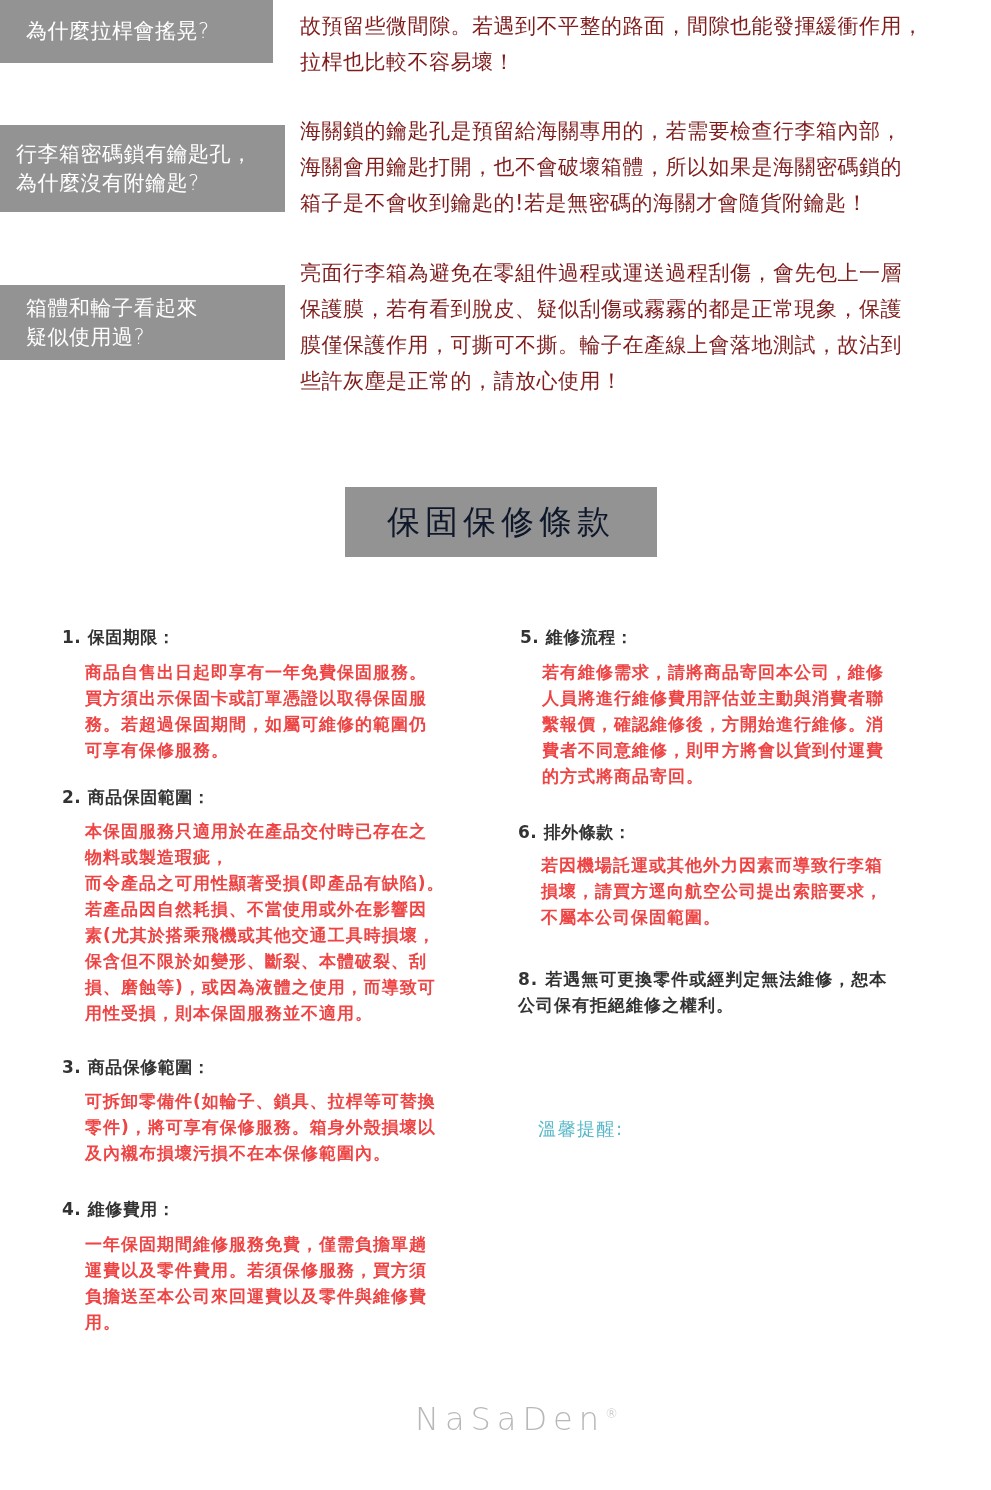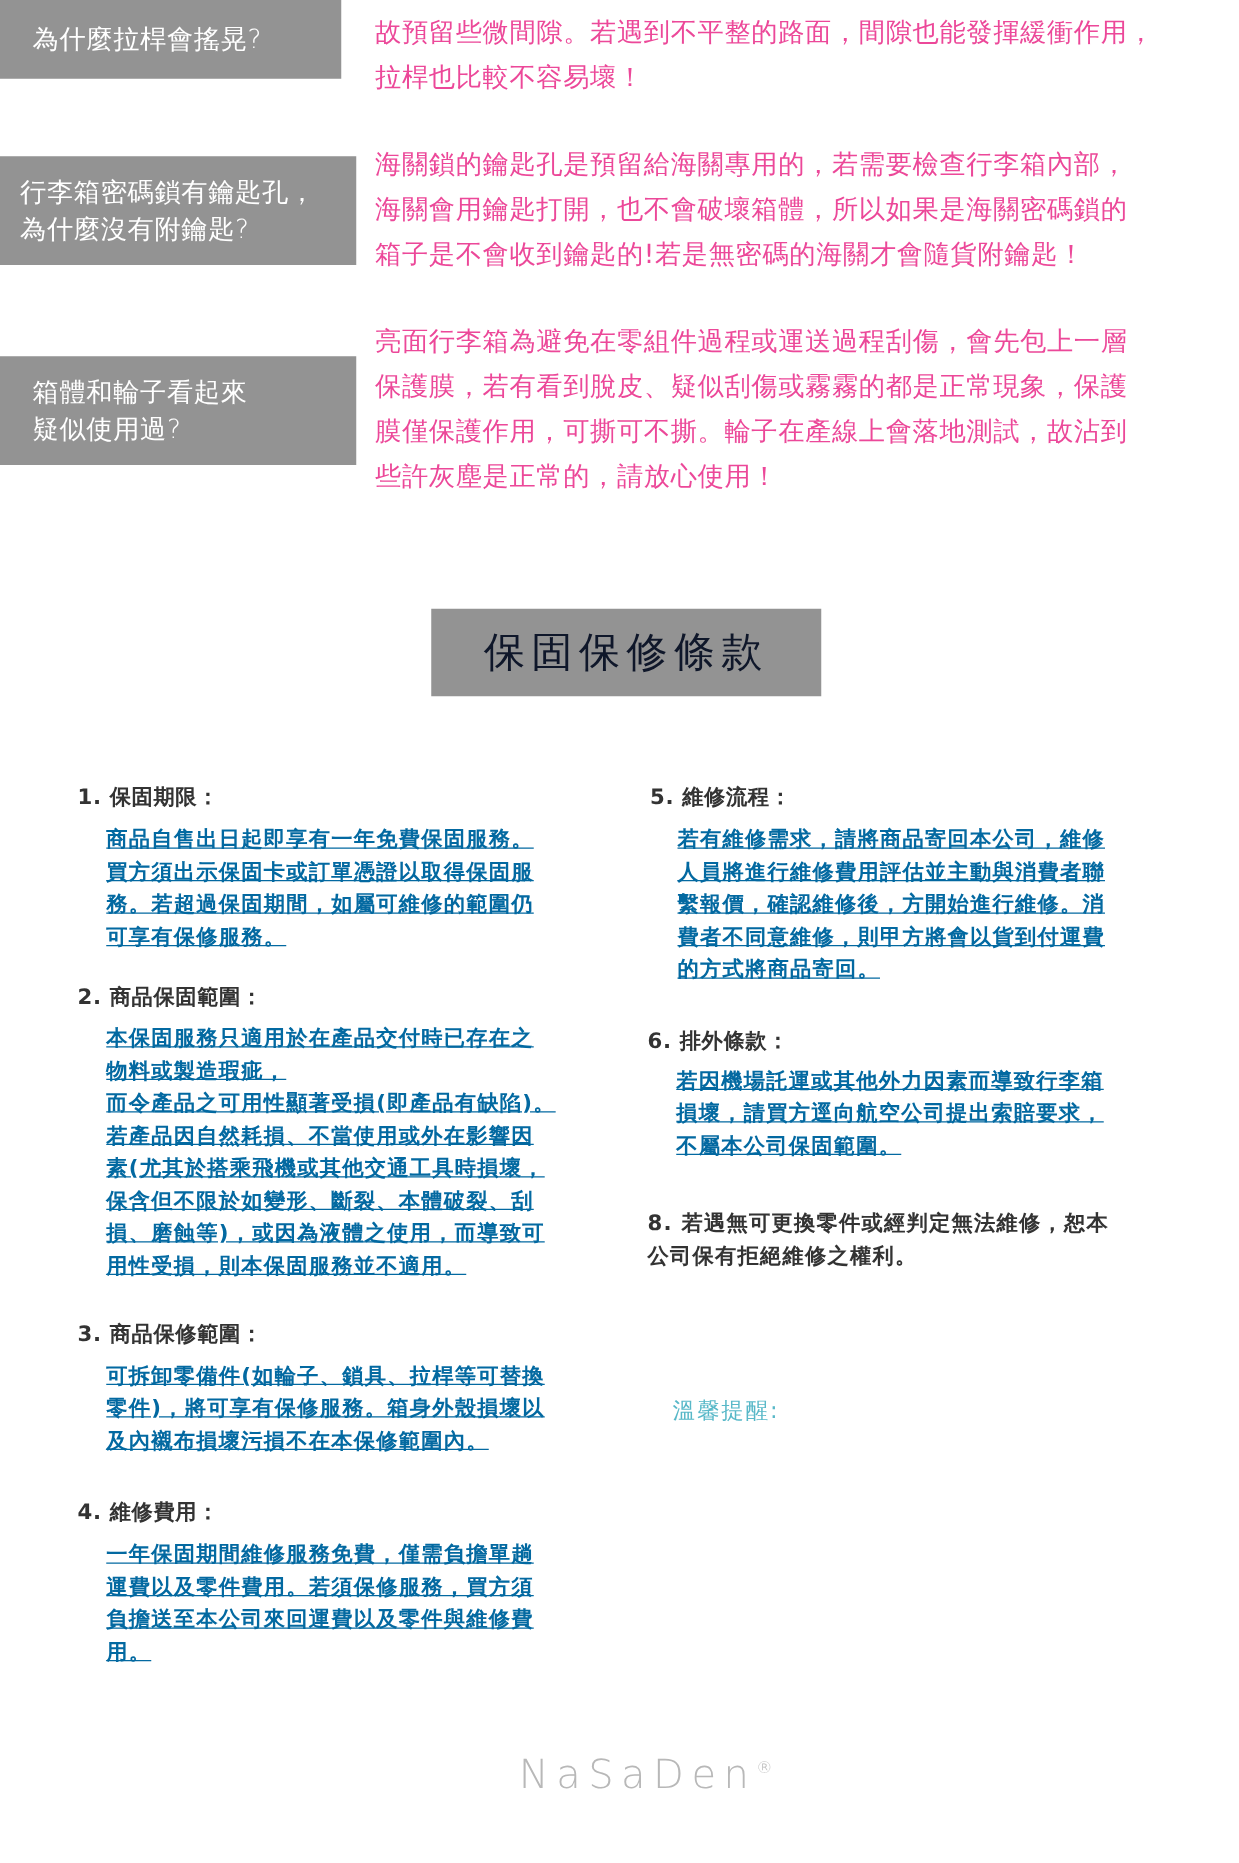--- a/index.html
+++ b/index.html
@@ -2,28 +2,28 @@
 <html><head>
 <meta charset="utf-8">
 <style>
   html, body { margin: 0; padding: 0; background: #ffffff; }
   body { width: 991px; height: 1490px; position: relative; overflow: hidden;
          font-family: "DejaVu Sans", "Liberation Sans", sans-serif; color: #333; }
   .faq-label { position: absolute; left: 0; background: #939393; color: #ffffff;
                font-size: 21px; line-height: 29px; box-sizing: border-box;
                display: flex; align-items: center; font-weight: 300; letter-spacing: 0.5px; }
   .faq-answer { position: absolute; left: 300px; width: 685px; font-size: 21px;
-                line-height: 36px; color: #ec4899; letter-spacing: 0.5px; white-space: pre-line; }
+                line-height: 36px; color: #7f1d1d; letter-spacing: 0.5px; white-space: pre-line; }
   .section-title { position: absolute; left: 345px; top: 487px; width: 312px; height: 70px;
                    background: #939393; color: #0f172a; font-size: 33px; letter-spacing: 5px;
                    display: flex; align-items: center; justify-content: center; }
   .clause-head { position: absolute; font-size: 17px; font-weight: bold; color: #333;
                  letter-spacing: 0.5px; }
-  .clause-body { position: absolute; font-size: 17px; font-weight: bold; color: #0369a1;
-                 line-height: 26px; letter-spacing: 1px; white-space: pre-line; text-decoration: underline; }
+  .clause-body { position: absolute; font-size: 17px; font-weight: bold; color: #ef4444;
+                 line-height: 26px; letter-spacing: 1px; white-space: pre-line; }
   .reminder { position: absolute; left: 538px; top: 1085px; color: #58b8c8;
               font-size: 18px; line-height: 29px; letter-spacing: 1.5px; white-space: pre-line; }
   .logo { position: absolute; left: 415px; top: 1400px; font-size: 32px; color: #b8b8b8;
           letter-spacing: 6px; font-weight: 200; }
   .logo sup { font-size: 13px; letter-spacing: 0; }
 </style>
 </head>
 <body>
 
 <div class="faq-label" style="top:0; width:273px; height:63px; padding-left:26px;">
@@ -33,21 +33,21 @@
 拉桿也比較不容易壞！</div>
 
 <div class="faq-label" style="top:125px; width:285px; height:87px; padding-left:16px; white-space:pre-line;">
   <span>行李箱密碼鎖有鑰匙孔，
 為什麼沒有附鑰匙?</span>
 </div>
 <div class="faq-answer" style="top:113px;">海關鎖的鑰匙孔是預留給海關專用的，若需要檢查行李箱內部，
 海關會用鑰匙打開，也不會破壞箱體，所以如果是海關密碼鎖的
 箱子是不會收到鑰匙的!若是無密碼的海關才會隨貨附鑰匙！</div>
 
-<div class="faq-label" style="top:285px; width:285px; height:87px; padding-left:26px; white-space:pre-line;">
+<div class="faq-label" style="top:285px; width:285px; height:75px; padding-left:26px; white-space:pre-line;">
   <span>箱體和輪子看起來
 疑似使用過?</span>
 </div>
 <div class="faq-answer" style="top:255px;">亮面行李箱為避免在零組件過程或運送過程刮傷，會先包上一層
 保護膜，若有看到脫皮、疑似刮傷或霧霧的都是正常現象，保護
 膜僅保護作用，可撕可不撕。輪子在產線上會落地測試，故沾到
 些許灰塵是正常的，請放心使用！</div>
 
 <div class="section-title">
   <span>保固保修條款</span>

